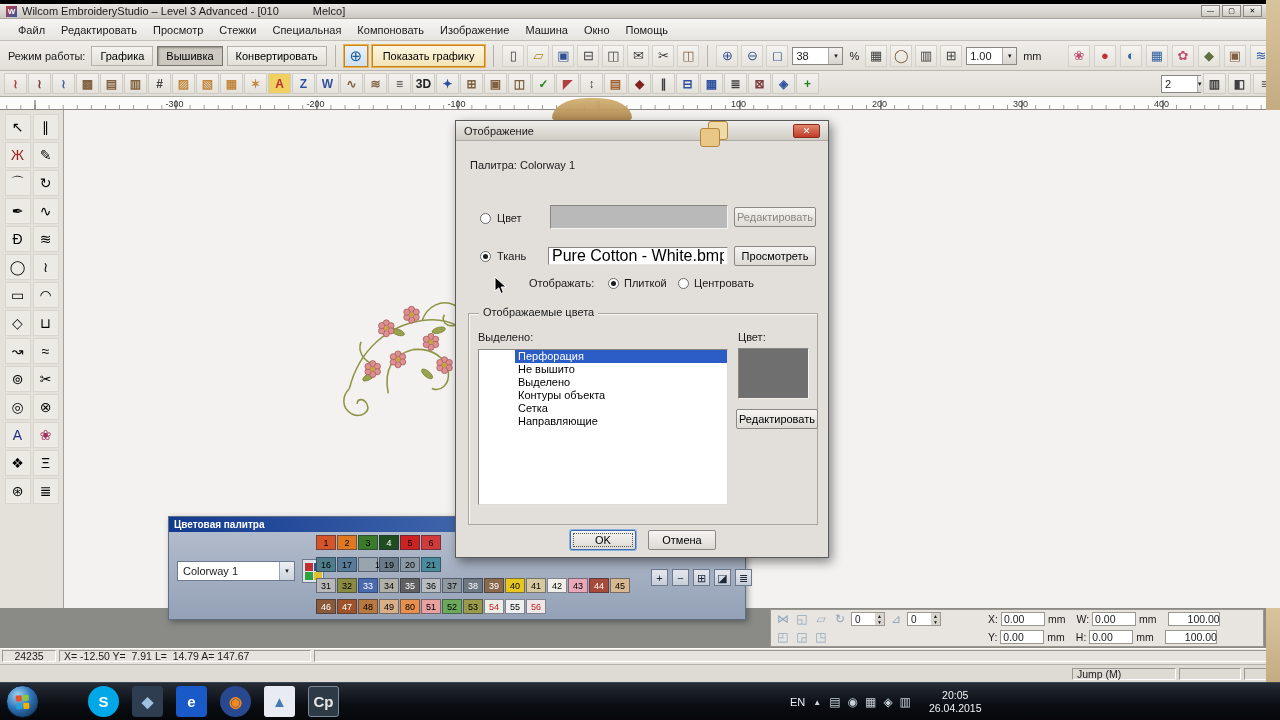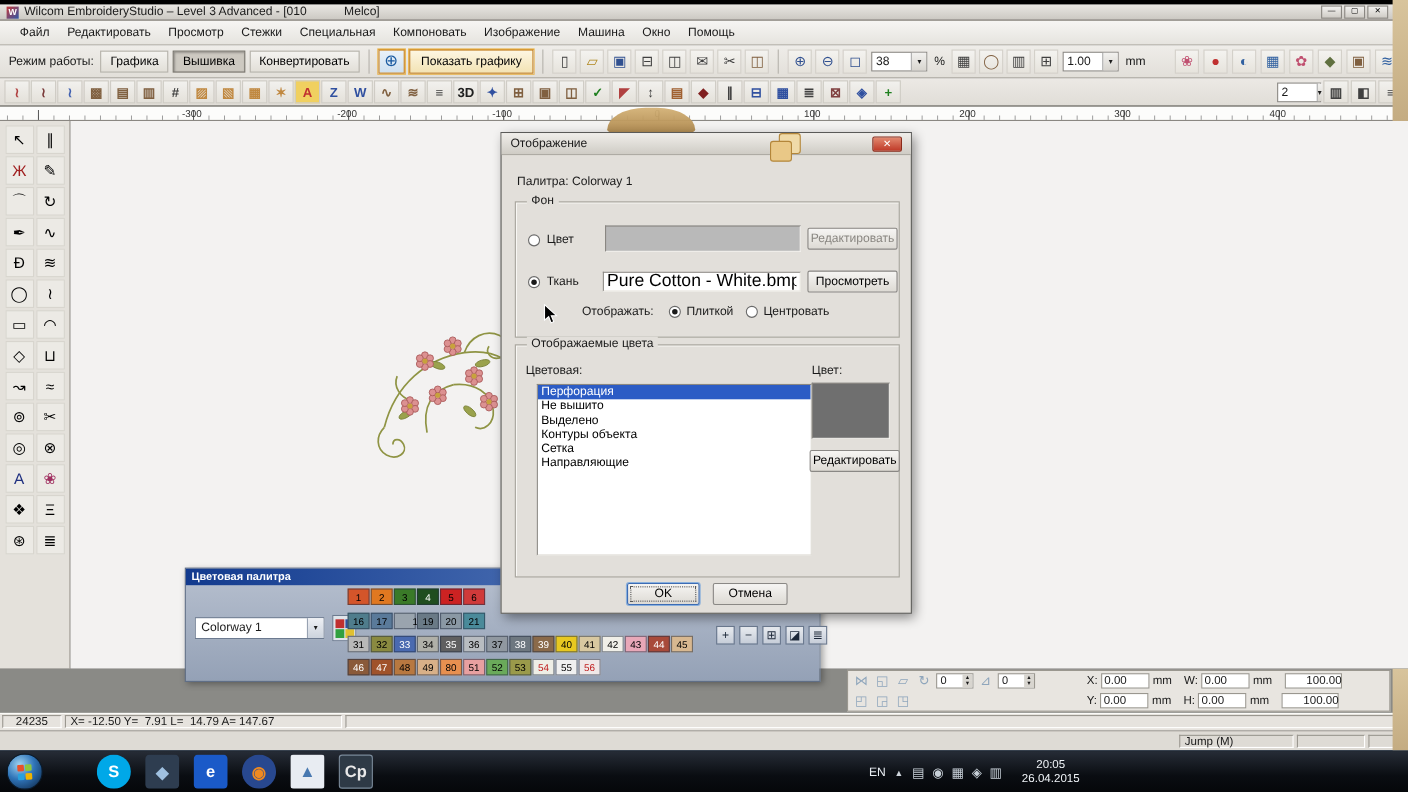--- a/index.html
+++ b/index.html
@@ -107,22 +107,22 @@
   .radio { position:absolute; width:11px; height:11px; border-radius:50%; border:1px solid #6a6a6a; background:#fff; }
   .radio.checked::after { content:""; position:absolute; left:2px; top:2px; width:5px; height:5px;
     border-radius:50%; background:#1a1a1a; }
   .swatch { position:absolute; background:#b9b9b9; border:1px solid; border-color:#8a8782 #f4f2ee #f4f2ee #8a8782; }
   .txt-input { position:absolute; height:18px; background:#fff; border:1px solid;
     border-color:#8a8782 #e8e5de #e8e5de #8a8782; font-size:16px; padding:0 3px; }
   .dlg-btn { position:absolute; height:20px; background:linear-gradient(#f6f5f3,#dddad4);
     border:1px solid #8a8885; border-radius:2px; font-size:11px; }
   .dlg-btn.disabled { color:#8a8782; }
   .dlg-btn.focused { border:1px solid #3c6cb5; box-shadow:0 0 0 1px #8ab0dc; outline:1px dotted #555; outline-offset:-4px; }
-  #listbox { position:absolute; left:32px; top:228px; width:250px; height:156px; background:#fff;
-    border:1px solid; border-color:#8a8782 #dedbd4 #dedbd4 #8a8782; overflow:hidden; }
+  #listbox { position:absolute; left:22px; top:228px; width:250px; height:156px; background:#fff;
+    border:1px solid; border-color:#8a8782 #dedbd4 #dedbd4 #8a8782; overflow:hidden;padding-left:36px; }
   .list-item { height:13px; line-height:13px; padding-left:3px; font-size:11px; }
   #pages-icon { position:absolute; left:700px; top:121px; width:30px; height:27px; z-index:20; }
   #pages-icon .pg { position:absolute; width:20px; height:19px; border-radius:3px; border:1px solid #b3863a; }
   #pages-icon .pg.back { left:8px; top:0; background:#f0dAA8; background:#f0daa8; }
   #pages-icon .pg.front { left:0; top:7px; background:#e9c887; }
 
   
   #bottom-band { position:absolute; left:0; top:608px; width:1280px; height:40px; background:#8a8a86; }
   #tpanel { position:absolute; left:770px; top:1px; width:494px; height:38px; background:#e8e5e0;
     border:1px solid #9a978f; display:flex; flex-direction:column; justify-content:center; gap:2px; padding:1px 4px; }
@@ -454,43 +454,40 @@
         <button>≣</button>
       </div>
   </div>
 
   <div id="dialog">
     <div id="dialog-title">Отображение</div>
     <button id="dialog-close">✕</button>
 
     <span class="dlg-label" style="left:14px;top:38px;">Палитра: Colorway 1</span>
 
-    <div class="groupbox" style="left:12px;top:62px;width:350px;height:124px;">
-      <span class="legend">Фон</span>
-    </div>
     <span class="radio" style="left:24px;top:92px;"></span>
     <span class="dlg-label" style="left:41px;top:91px;">Цвет</span>
     <div class="swatch" style="left:94px;top:84px;width:178px;height:24px;"></div>
     <button class="dlg-btn disabled" style="left:278px;top:86px;width:82px;">Редактировать</button>
 
     <span class="radio checked" style="left:24px;top:130px;"></span>
     <span class="dlg-label" style="left:41px;top:129px;">Ткань</span>
     <input class="txt-input" style="left: 92px; top: 126px; width: 180px;" value="Pure Cotton - White.bmp">
     <button class="dlg-btn" style="left:278px;top:125px;width:82px;">Просмотреть</button>
 
     <span class="dlg-label" style="left:73px;top:156px;">Отображать:</span>
     <span class="radio checked" style="left:152px;top:157px;"></span>
     <span class="dlg-label" style="left:168px;top:156px;">Плиткой</span>
     <span class="radio" style="left:222px;top:157px;"></span>
     <span class="dlg-label" style="left:238px;top:156px;">Центровать</span>
 
     <div class="groupbox" style="left:12px;top:192px;width:350px;height:212px;">
       <span class="legend">Отображаемые цвета</span>
     </div>
-    <span class="dlg-label" style="left:22px;top:210px;">Цветовая:</span>
+    <span class="dlg-label" style="left:22px;top:210px;">Выделено:</span>
     <div id="listbox">
 
     <div class="list-item" style="background: rgb(44, 92, 197); color: rgb(255, 255, 255);">Перфорация</div>
         <div class="list-item" style="background: transparent; color: rgb(0, 0, 0);">Не вышито</div>
         <div class="list-item" style="background: transparent; color: rgb(0, 0, 0);">Выделено</div>
         <div class="list-item" style="background: transparent; color: rgb(0, 0, 0);">Контуры объекта</div>
         <div class="list-item" style="background: transparent; color: rgb(0, 0, 0);">Сетка</div>
         <div class="list-item" style="background: transparent; color: rgb(0, 0, 0);">Направляющие</div>
       </div>
     <span class="dlg-label" style="left:282px;top:210px;">Цвет:</span>

